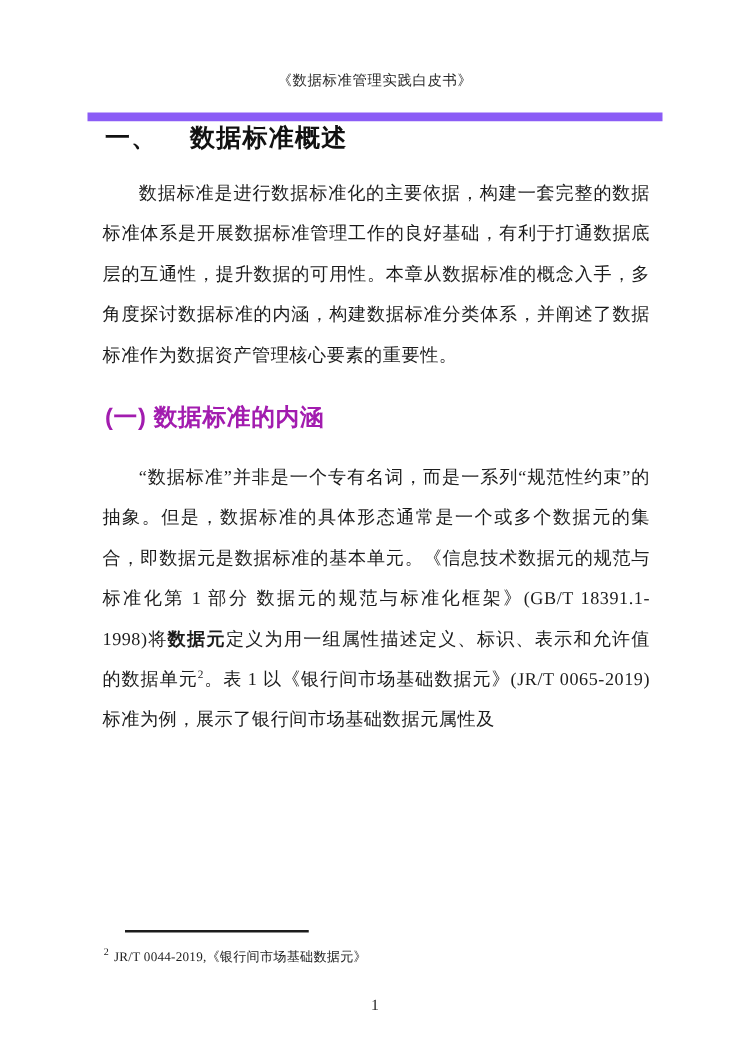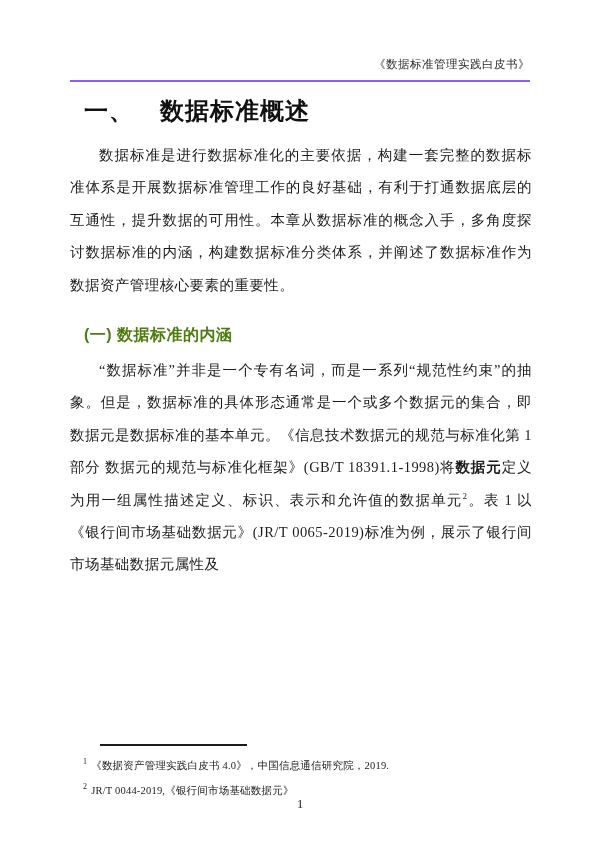--- a/index.html
+++ b/index.html
@@ -12,59 +12,59 @@
     background: #ffffff;
     color: #1c1c1c;
     font-family: "Liberation Serif", serif;
     overflow: hidden;
   }
   .header {
     position: absolute;
     top: 57px;
     left: 70px;
     right: 70px;
-    text-align: right;
+    text-align: center;
     font-size: 11.5px;
     letter-spacing: 0.5px;
     color: #2a2a2a;
-    padding-bottom: 8px;
-    border-bottom: 2px solid #8b5cf6;
+    padding-bottom: 18px;
+    border-bottom: 7px solid #8b5cf6;
   }
   .content {
     position: absolute;
     left: 66px;
     right: 64px;
     top: 98px;
   }
   h1.chapter {
     margin: 0 0 0 18px;
     font-family: "Liberation Sans", sans-serif;
-    font-size: 24px;
+    font-size: 20px;
     font-weight: bold;
     color: #111;
     line-height: 26px;
     letter-spacing: 1px;
   }
   h1.chapter .num { margin-right: 26px; }
   .para {
-    margin: 4px;
+    margin: 16px;
     font-size: 14.5px;
     line-height: 32.4px;
     letter-spacing: 0.45px;
     text-align: justify;
     text-indent: 2em;
     color: #1c1c1c;
   }
   .para.first { margin-top: 15px; }
   h2.subsection {
     margin: 18px 0 0 18px;
-    font-size: 16px;
+    font-size: 19px;
     font-weight: bold;
     line-height: 31px;
-    color: #4d7c0f;
+    color: #a21caf;
     letter-spacing: 0.5px;
   }
   .para.after-sub { margin-top: 3px; }
   .para b, h2.subsection, h1.chapter { font-family: "Liberation Sans", sans-serif; }
   .para b { letter-spacing: 0.6px; }
   sup.fn-ref {
     font-size: 9px;
     line-height: 0;
     vertical-align: super;
   }
@@ -120,19 +120,18 @@
     <h2 class="subsection">(一) 数据标准的内涵</h2>
 
 
     <p class="para"><span>“数据标准”并非是一个专有名词，而是一系列“规范性约束”的抽象。但是，数据标准的具体形态通常是一个或多个数据元的集合，即数据元是数据标准的基本单元。《信息技术数据元的规范与标准化第 1 部分 数据元的规范与标准化框架》(GB/T 18391.1-1998)将</span><b>数据元</b><span>定义为用一组属性描述定义、标识、表示和允许值的数据单元</span><sup class="fn-ref">2</sup><span>。表 1 以《银行间市场基础数据元》(JR/T 0065-2019)标准为例，展示了银行间市场基础数据元属性及</span></p>
 
   </div>
 
   <div class="footnote-sep"></div>
 
   <div class="footnotes">
-    <div class="footnote-item"><sup>1</sup><span>《数据资产管理实践白皮书 4.0》，中国信息通信研究院，2019.</span></div>
     <div class="footnote-item"><sup>2</sup><span>JR/T 0044-2019,《银行间市场基础数据元》</span></div>
   </div>
 
   <div class="page-number">1</div>
 
 </div>
 
 </body></html>

